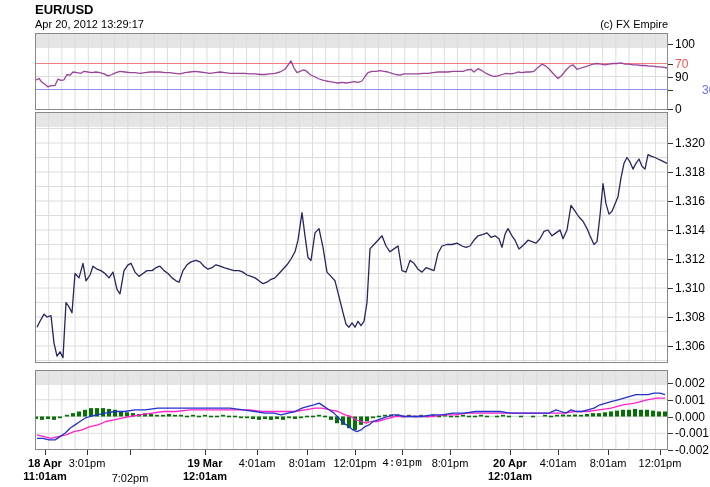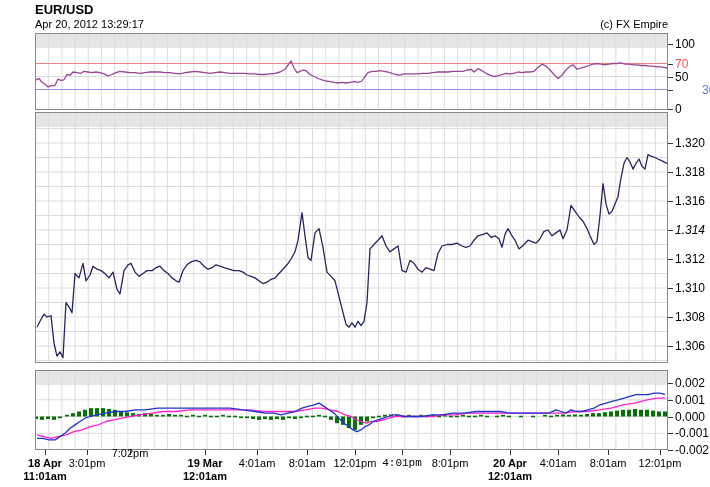--- a/index.html
+++ b/index.html
@@ -96,21 +96,21 @@
       <line x1="1" y1="30.5" x2="632" y2="30.5" stroke="#f28080" stroke-width="1"></line>
       <line x1="1" y1="56.5" x2="632" y2="56.5" stroke="#9090f0" stroke-width="1"></line>
       <polyline points="-2,49.3 1,46.8 4,45.5 7,49.3 10,51.3 13,53.9 16,52.6 20,52.6 23,46.1 26,47.4 29,46.8 32,41.5 35,42.2 38,39.0 42,39.6 46,40.3 49,38.3 53,39.0 57,39.6 61,39.0 65,39.6 69,40.9 73,42.8 77,41.5 81,39.6 85,38.3 90,39.0 95,39.6 100,39.6 105,40.3 110,39.6 115,39.0 120,39.0 125,39.0 130,39.6 135,39.6 140,40.3 145,40.9 150,39.6 155,39.0 160,38.3 165,39.0 170,39.6 175,40.3 180,39.6 185,39.0 190,39.6 195,40.3 200,40.3 205,40.3 210,40.3 215,40.9 220,40.9 225,41.5 230,41.5 235,40.9 240,40.3 245,39.0 250,36.3 256,27.9 259,35.0 262,39.6 265,38.3 268,37.0 271,37.7 275,41.5 279,43.5 283,45.5 287,46.8 291,48.0 295,48.7 299,49.3 303,50.0 307,49.3 311,50.0 315,49.3 319,48.7 323,49.3 327,48.0 330,43.5 333,39.6 337,38.3 341,38.3 345,37.7 349,38.3 353,39.0 357,40.3 361,41.5 365,42.2 369,40.9 373,40.9 378,40.9 383,40.9 388,40.3 393,40.3 398,39.6 403,39.0 408,39.0 413,39.0 418,38.3 423,38.3 428,38.3 432,37.0 436,36.3 439,39.0 443,35.7 447,37.7 451,40.3 455,42.2 459,43.5 463,42.8 467,41.5 471,40.3 475,40.9 479,40.3 483,39.0 487,39.6 491,39.0 495,39.0 499,38.3 503,34.4 507,31.2 511,33.1 515,37.0 519,41.5 523,45.5 527,42.2 531,37.0 535,33.1 538,31.8 542,36.3 546,35.0 550,33.8 554,32.5 558,31.2 562,30.5 566,31.2 570,31.8 574,31.2 578,30.5 582,30.5 586,29.9 590,31.2 594,31.2 598,31.8 602,31.8 606,32.5 610,32.5 614,33.1 618,33.1 622,33.8 626,33.8 629,34.4 632,35.0" fill="none" stroke="#994499" stroke-width="1.3" stroke-linejoin="round"></polyline>
       <rect x="0.5" y="0.5" width="632" height="76" fill="none" stroke="#888888"></rect>
     </svg>
     <div class="tick" style="left: 668px; top: 44px; width: 5px; height: 1px;"></div>
     <div class="axis-lbl" style="left: 675px; top: 38px;">100</div>
     <div class="tick" style="left: 668px; top: 64px; width: 5px; height: 1px;"></div>
     <div class="axis-lbl" style="left: 675px; top: 58px; color: rgb(255, 80, 80);">70</div>
     <div class="tick" style="left: 668px; top: 77px; width: 5px; height: 1px;"></div>
-    <div class="axis-lbl" style="left: 675px; top: 71px;">50</div>
+    <div class="axis-lbl" style="left: 675px; top: 71px;">90</div>
     <div class="tick" style="left: 668px; top: 90px; width: 5px; height: 1px;"></div>
     <div class="axis-lbl" style="left: 675px; top: 84px; color: rgb(106, 106, 255); margin-left: 27px;">30</div>
     <div class="tick" style="left: 668px; top: 109px; width: 5px; height: 1px;"></div>
     <div class="axis-lbl" style="left: 675px; top: 103px;">0</div>
     <svg width="633" height="251" style="position: absolute; left: 35px; top: 112px;">
       <rect x="0" y="1" width="633" height="14" fill="#e5e5e5"></rect>
       <line x1="13.689999999999998" y1="1" x2="13.689999999999998" y2="250" stroke="#dcdcdc" stroke-width="1"></line>
       <line x1="26.879999999999995" y1="1" x2="26.879999999999995" y2="250" stroke="#dcdcdc" stroke-width="1"></line>
       <line x1="40.06999999999999" y1="1" x2="40.06999999999999" y2="250" stroke="#dcdcdc" stroke-width="1"></line>
       <line x1="53.25999999999999" y1="1" x2="53.25999999999999" y2="250" stroke="#dcdcdc" stroke-width="1"></line>
@@ -177,21 +177,21 @@
       <polyline points="2,215.2 5,209.3 9,202.1 12,205.0 16,203.6 19,231.1 22,244.2 25,239.8 28,245.6 31,190.5 34,194.9 37,200.7 40,161.5 44,165.9 48,151.3 51,168.8 55,163.0 58,154.2 62,157.2 66,158.6 70,161.5 74,165.9 78,160.1 82,177.4 85,181.8 89,158.6 93,152.8 96,151.3 100,160.1 104,164.4 108,161.5 112,158.6 117,158.6 121,155.7 125,154.2 129,158.6 133,161.5 137,165.9 141,168.8 144,170.2 148,158.6 152,152.8 156,149.9 161,148.4 165,149.9 169,154.2 173,157.2 177,155.7 181,152.8 185,154.2 189,155.7 194,157.2 199,158.6 204,158.6 208,160.1 212,163.0 216,164.4 220,165.9 224,168.8 228,171.7 232,170.2 236,167.3 240,165.9 244,161.5 248,157.2 252,152.8 256,147.0 260,139.8 263,128.2 267,100.6 270,123.8 273,145.6 276,148.4 280,120.9 284,116.6 288,135.4 292,160.1 296,164.4 300,168.8 304,184.7 308,200.7 311,212.2 314,215.2 317,210.8 320,215.2 323,209.3 326,213.7 329,209.3 332,190.5 335,136.9 339,132.5 343,128.2 347,123.8 351,134.0 355,139.8 359,136.9 363,134.0 367,158.6 371,160.1 375,148.4 379,151.3 383,157.2 387,160.1 391,155.7 395,157.2 399,158.6 403,141.2 407,134.0 412,132.5 417,132.5 422,131.1 427,134.0 431,135.4 435,134.0 439,128.2 443,123.8 448,122.3 452,120.9 456,125.3 460,123.8 464,126.7 467,135.4 470,122.3 473,116.6 477,123.8 480,128.2 484,136.9 489,132.5 493,128.2 497,129.6 501,131.1 505,126.7 509,119.4 513,118.0 517,123.8 521,120.9 525,118.0 528,126.7 532,118.0 536,93.3 540,99.2 544,105.0 548,109.3 552,116.6 555,123.8 559,132.5 562,129.6 565,103.5 568,71.6 571,91.9 574,102.1 577,99.2 580,91.9 583,84.7 586,65.8 589,51.3 592,45.5 595,49.9 598,57.1 601,51.3 604,47.0 607,54.2 610,57.1 613,42.6 616,44.1 620,45.5 623,47.0 626,48.4 629,49.9 632,51.3" fill="none" stroke="#26265e" stroke-width="1.3" stroke-linejoin="round"></polyline>
       <rect x="0.5" y="0.5" width="632" height="250" fill="none" stroke="#888888"></rect>
     </svg>
     <div class="tick" style="left: 668px; top: 143px; width: 5px; height: 1px;"></div>
     <div class="axis-lbl" style="left: 675px; top: 137px;">1.320</div>
     <div class="tick" style="left: 668px; top: 172px; width: 5px; height: 1px;"></div>
     <div class="axis-lbl" style="left: 675px; top: 166px;">1.318</div>
     <div class="tick" style="left: 668px; top: 201px; width: 5px; height: 1px;"></div>
     <div class="axis-lbl" style="left: 675px; top: 195px;">1.316</div>
     <div class="tick" style="left: 668px; top: 230px; width: 5px; height: 1px;"></div>
-    <div class="axis-lbl" style="left: 675px; top: 224px; font-style: italic;">1.314</div>
+    <div class="axis-lbl" style="left: 675px; top: 224px;">1.314</div>
     <div class="tick" style="left: 668px; top: 259px; width: 5px; height: 1px;"></div>
     <div class="axis-lbl" style="left: 675px; top: 253px;">1.312</div>
     <div class="tick" style="left: 668px; top: 288px; width: 5px; height: 1px;"></div>
     <div class="axis-lbl" style="left: 675px; top: 282px;">1.310</div>
     <div class="tick" style="left: 668px; top: 317px; width: 5px; height: 1px;"></div>
     <div class="axis-lbl" style="left: 675px; top: 311px;">1.308</div>
     <div class="tick" style="left: 668px; top: 346px; width: 5px; height: 1px;"></div>
     <div class="axis-lbl" style="left: 675px; top: 340px;">1.306</div>
     <svg width="633" height="80" style="position: absolute; left: 35px; top: 370px;">
       <rect x="0" y="1" width="633" height="14" fill="#e5e5e5"></rect>
@@ -364,21 +364,21 @@
     <div class="tick" style="left: 45px; top: 450px; width: 1px; height: 5px;"></div>
     <div class="xlab" style="left: 3px; top: 457px;">
       <div class="b">18 Apr</div>
       <div class="b">11:01am</div>
     </div>
     <div class="tick" style="left: 87px; top: 450px; width: 1px; height: 5px;"></div>
     <div class="xlab" style="left: 45px; top: 457px;">
       <div>3:01pm</div>
     </div>
     <div class="tick" style="left: 130px; top: 450px; width: 1px; height: 5px;"></div>
-    <div class="xlab" style="left: 88px; top: 447px;">
+    <div class="xlab" style="left: 88px; top: 472px;">
       <div>7:02pm</div>
     </div>
     <div class="tick" style="left: 205px; top: 450px; width: 1px; height: 5px;"></div>
     <div class="xlab" style="left: 163px; top: 457px;">
       <div class="b">19 Mar</div>
       <div class="b">12:01am</div>
     </div>
     <div class="tick" style="left: 257px; top: 450px; width: 1px; height: 5px;"></div>
     <div class="xlab" style="left: 215px; top: 457px;">
       <div>4:01am</div>

